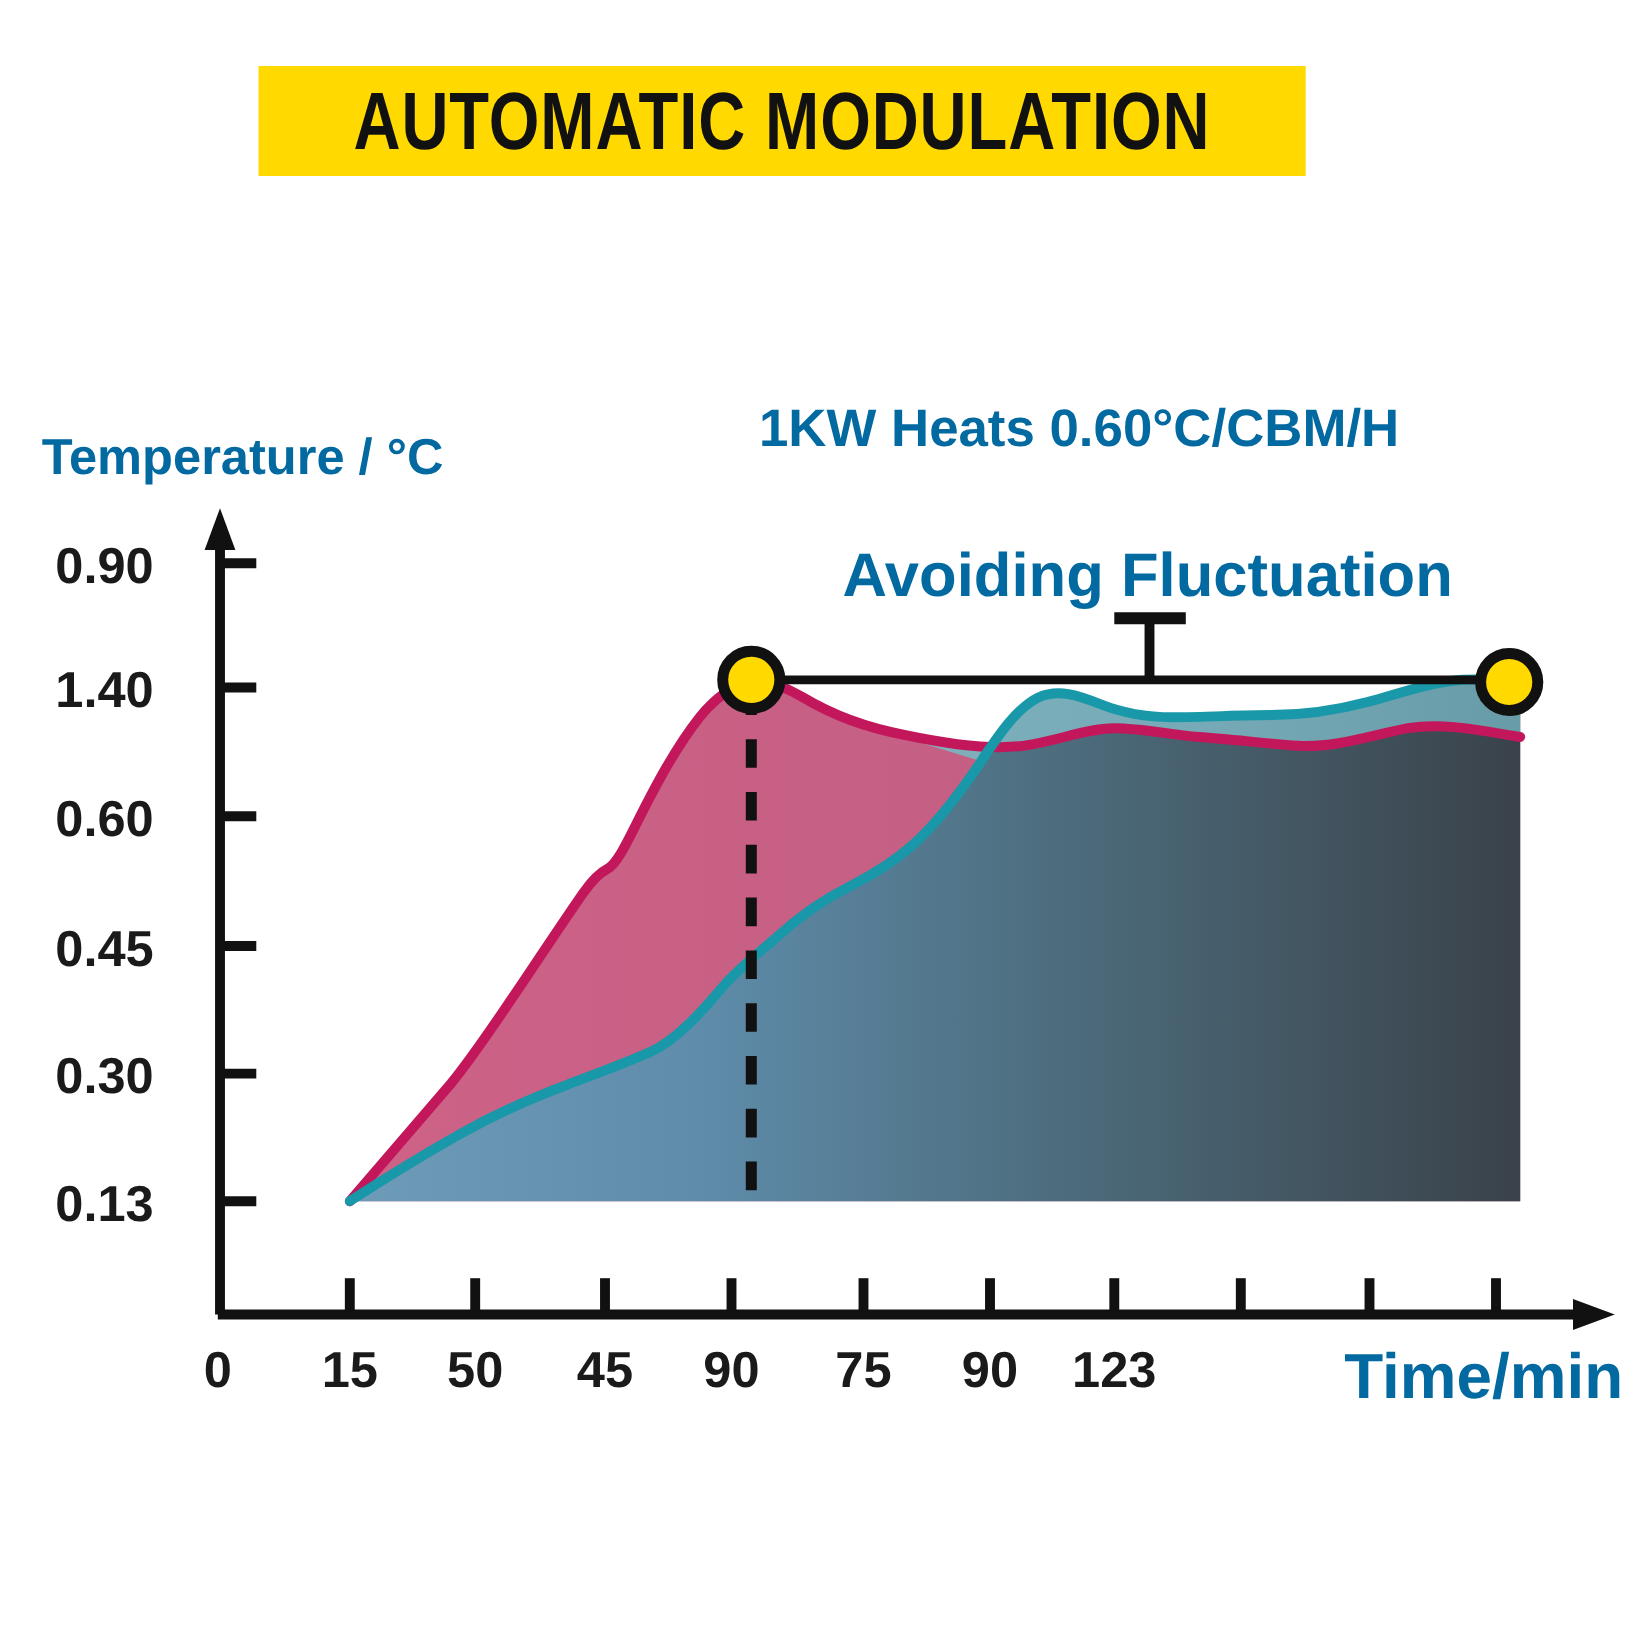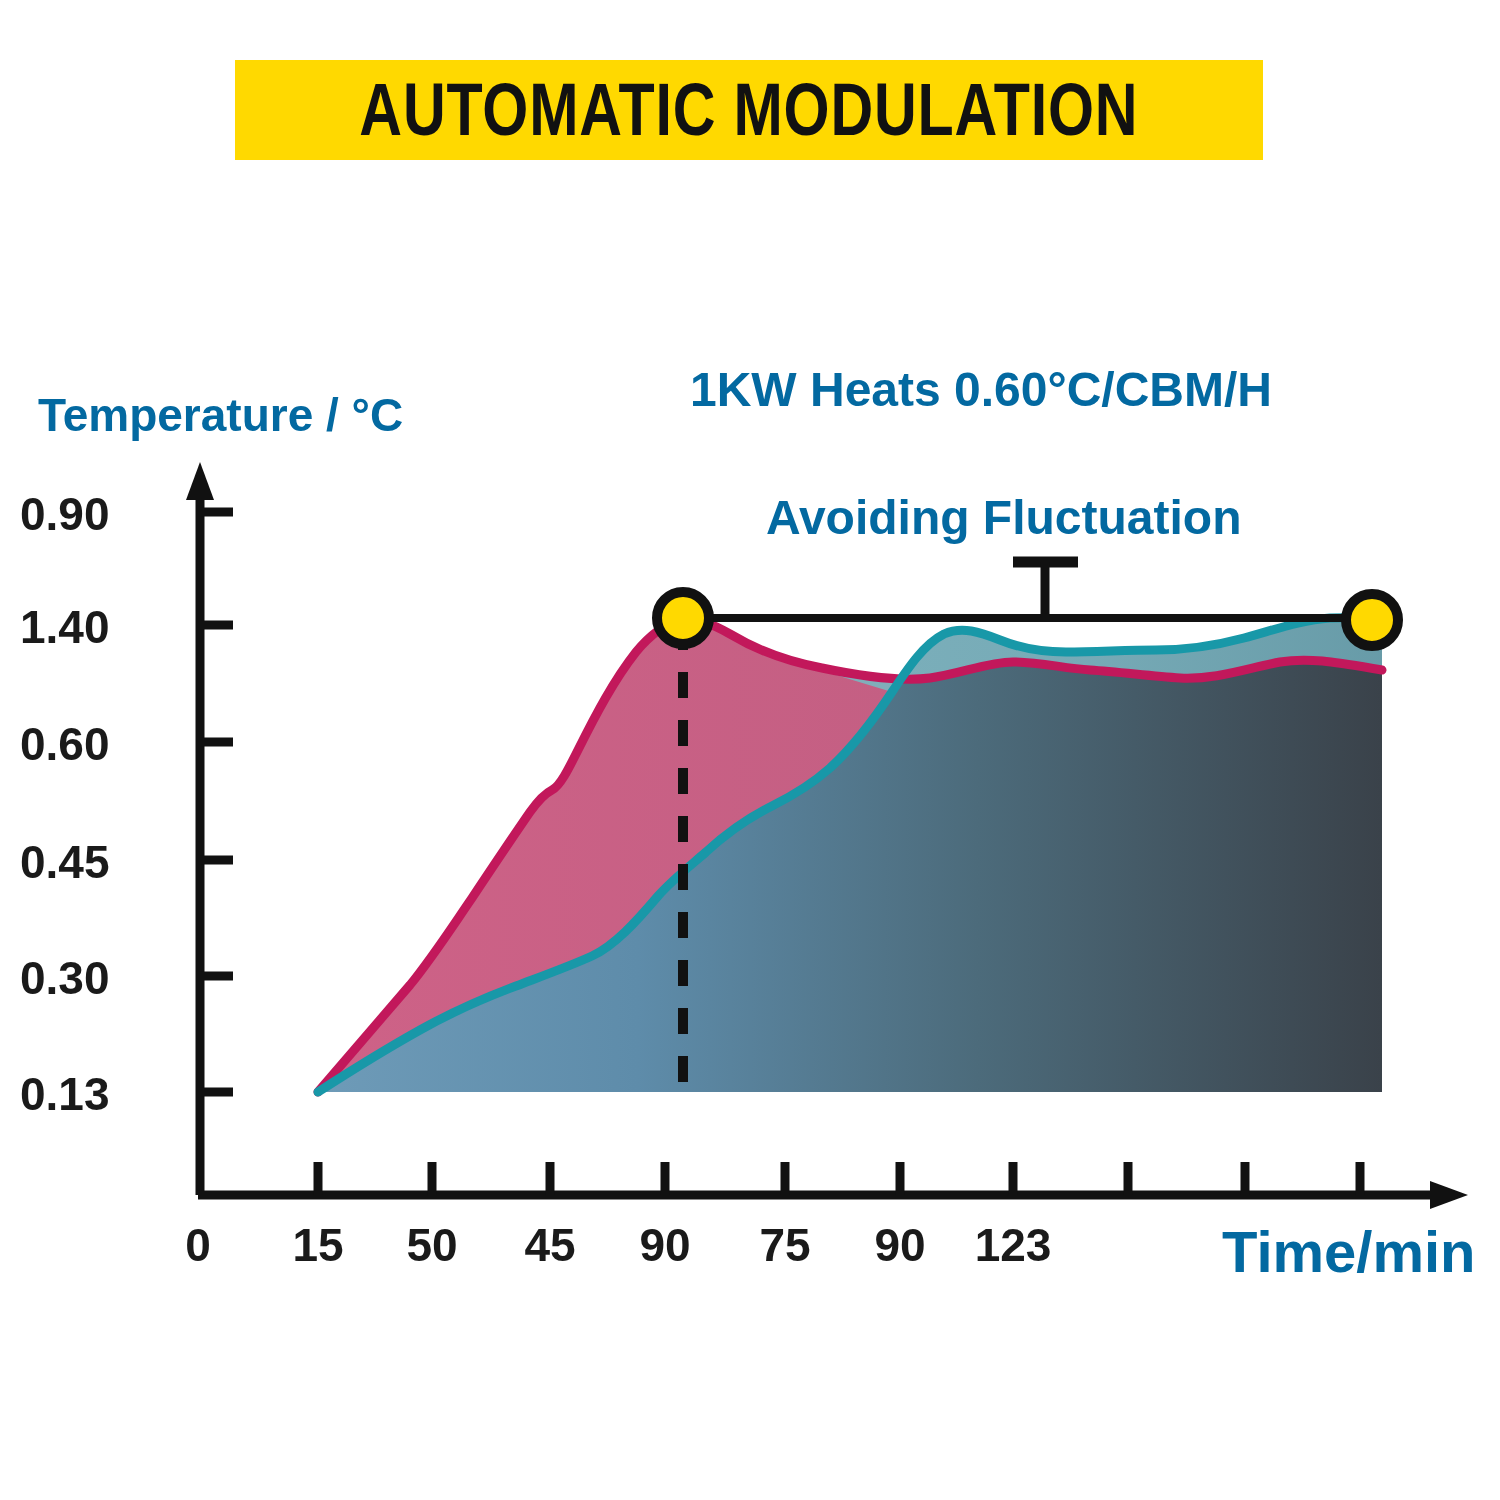--- a/index.html
+++ b/index.html
@@ -1,43 +1,43 @@
 <!DOCTYPE html>
 <html><head>
 <meta charset="utf-8">
 <style>
   html,body{margin:0;padding:0;background:#ffffff;}
   body{width:1500px;height:1500px;position:relative;overflow:hidden;
        font-family:"Liberation Sans","DejaVu Sans",sans-serif;}
 
   #banner{
-    position:absolute;left:235px;top:60px;width:1028px;height:100px;
+    position:absolute;left:235px;top:60px;width:952px;height:100px;
     background:#FFD900;display:flex;align-items:center;justify-content:center;
   }
   #banner-text{
     font-family:"Liberation Sans","DejaVu Sans",sans-serif;
     font-weight:bold;font-size:74px;line-height:74px;color:#111111;
     letter-spacing:1px;transform:scaleX(0.80);transform-origin:center center;
     white-space:nowrap;
   }
 
   #chart{position:absolute;left:0;top:0;width:1500px;height:1500px;}
 
   .axlabel{
     position:absolute;font-weight:bold;color:#0369a1;white-space:nowrap;
     font-family:"Liberation Sans","DejaVu Sans",sans-serif;
   }
   #ylabel{left:38px;top:388px;font-size:46px;}
   #note-heat{left:690px;top:362px;font-size:48px;}
-  #note-fluct{left:766px;top:490px;font-size:48px;}
+  #note-fluct{left:766px;top:490px;font-size:56px;}
   #xaxis-title{left:1222px;top:1218px;font-size:58px;}
 
   .ytick{
     position:absolute;font-size:46px;font-weight:bold;color:#1a1a1a;
-    width:150px;text-align:left;white-space:nowrap;
+    width:150px;text-align:center;white-space:nowrap;
   }
   .xtick{
     position:absolute;font-size:46px;font-weight:bold;color:#1a1a1a;
     width:110px;text-align:center;white-space:nowrap;top:1218px;
   }
 </style>
 </head>
 <body>
 
 <div id="banner">

